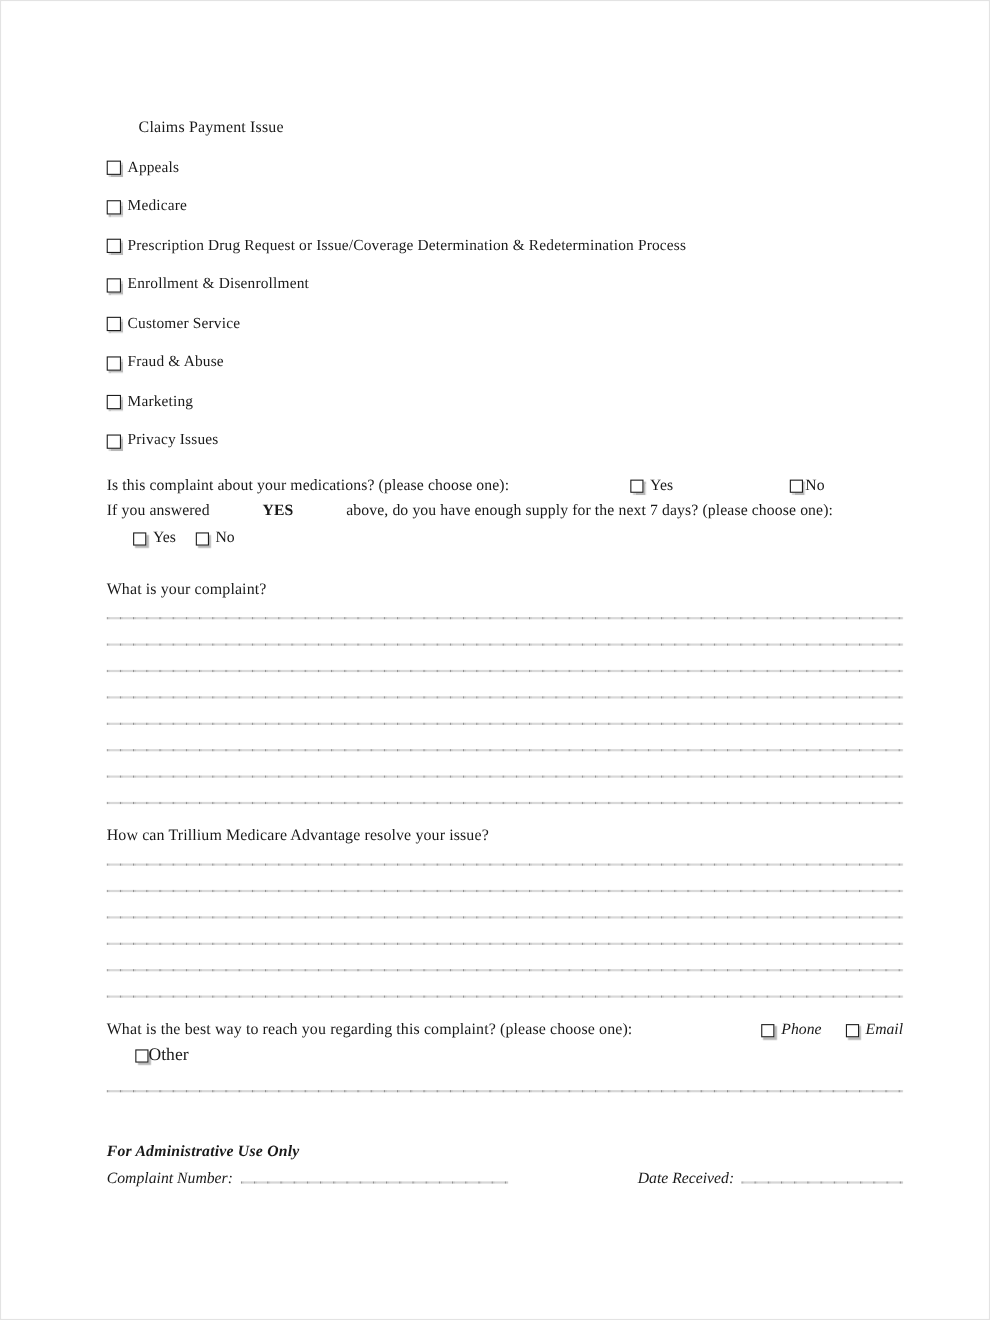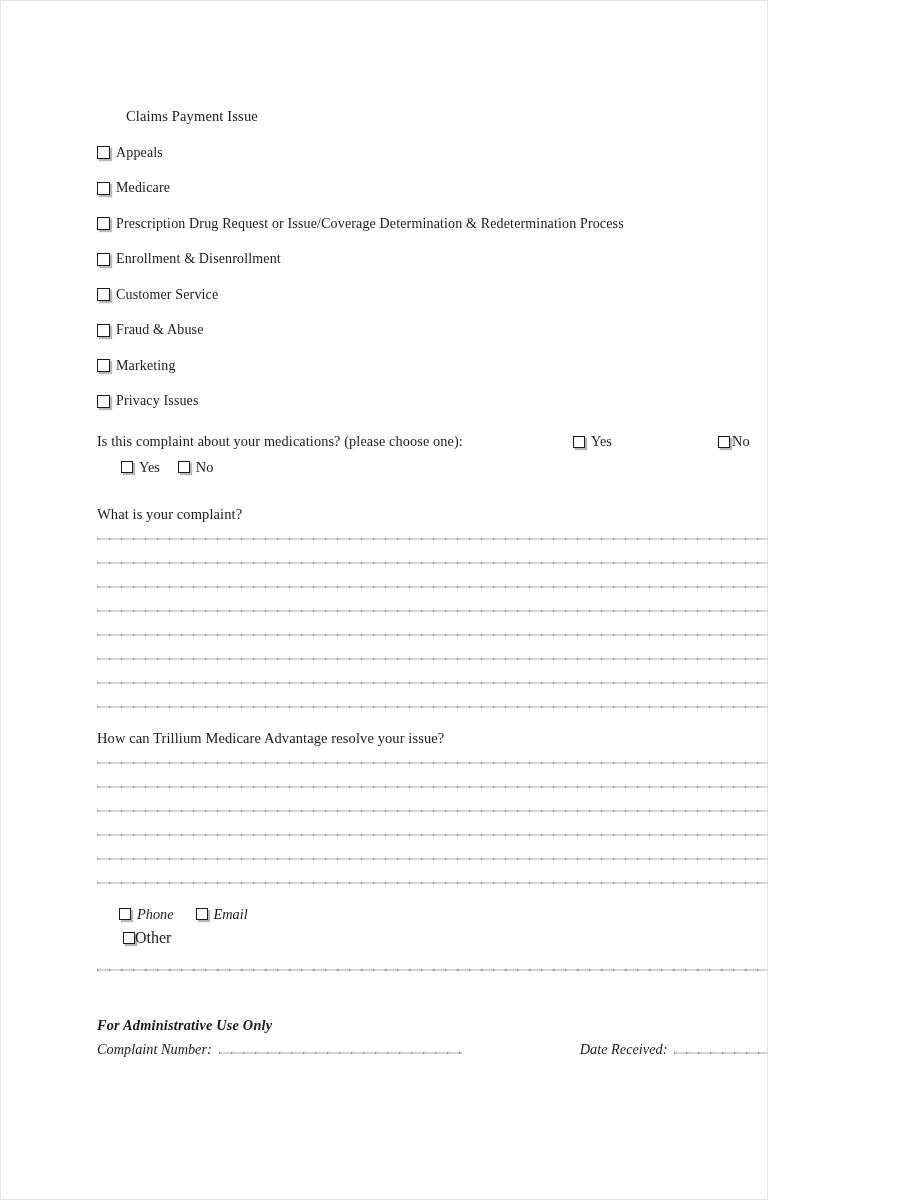--- a/index.html
+++ b/index.html
@@ -7,21 +7,21 @@
     margin: 0;
     padding: 0;
     background: #ffffff;
   }
   body {
     font-family: "Liberation Serif", "DejaVu Serif", serif;
     color: #1a1a1a;
   }
   .page {
     position: relative;
-    width: 768px;
+    width: 900px;
     height: 1200px;
     background: #ffffff;
     border: 1px solid #e3e3e3;
     box-sizing: border-box;
     overflow: hidden;
   }
   .content {
     position: absolute;
     left: 96px;
     top: 108px;
@@ -249,20 +249,25 @@
           <span class="checkbox sm"></span>
           <span class="opt-label">Yes</span>
         </span>
         <span class="gap-md"></span>
         <span class="inline-opt nospace">
           <span class="checkbox sm"></span>
           <span class="opt-label">No</span>
         </span>
       </div>
 
+      <div class="q-line" style="margin-top:2px;">
+        <span class="txt">If you answered </span>
+          <b class="strong">YES</b>
+          <span class="txt"> above, do you have enough supply for the next 7 days? (please choose one):</span>
+      </div>
       <div class="sub-opts">
         <span class="inline-opt">
           <span class="checkbox sm"></span>
           <span class="opt-label">Yes</span>
         </span>
         <span class="inline-opt">
           <span class="checkbox sm"></span>
           <span class="opt-label">No</span>
         </span>
       </div>
@@ -289,20 +294,21 @@
         <div class="rule"></div>
         <div class="rule"></div>
         <div class="rule"></div>
         <div class="rule"></div>
         <div class="rule"></div>
       </div>
     </div>
 
     <div class="q-block" style="margin-top:12px;">
       <div class="contact-row">
+        <span class="txt q-heading">What is the best way to reach you regarding this complaint? (please choose one):</span>
         <span class="contact-opts">
           <span class="inline-opt">
             <span class="checkbox sm"></span>
             <span class="opt-label">Phone</span>
           </span>
           <span class="inline-opt">
             <span class="checkbox sm"></span>
             <span class="opt-label">Email</span>
           </span>
         </span>

